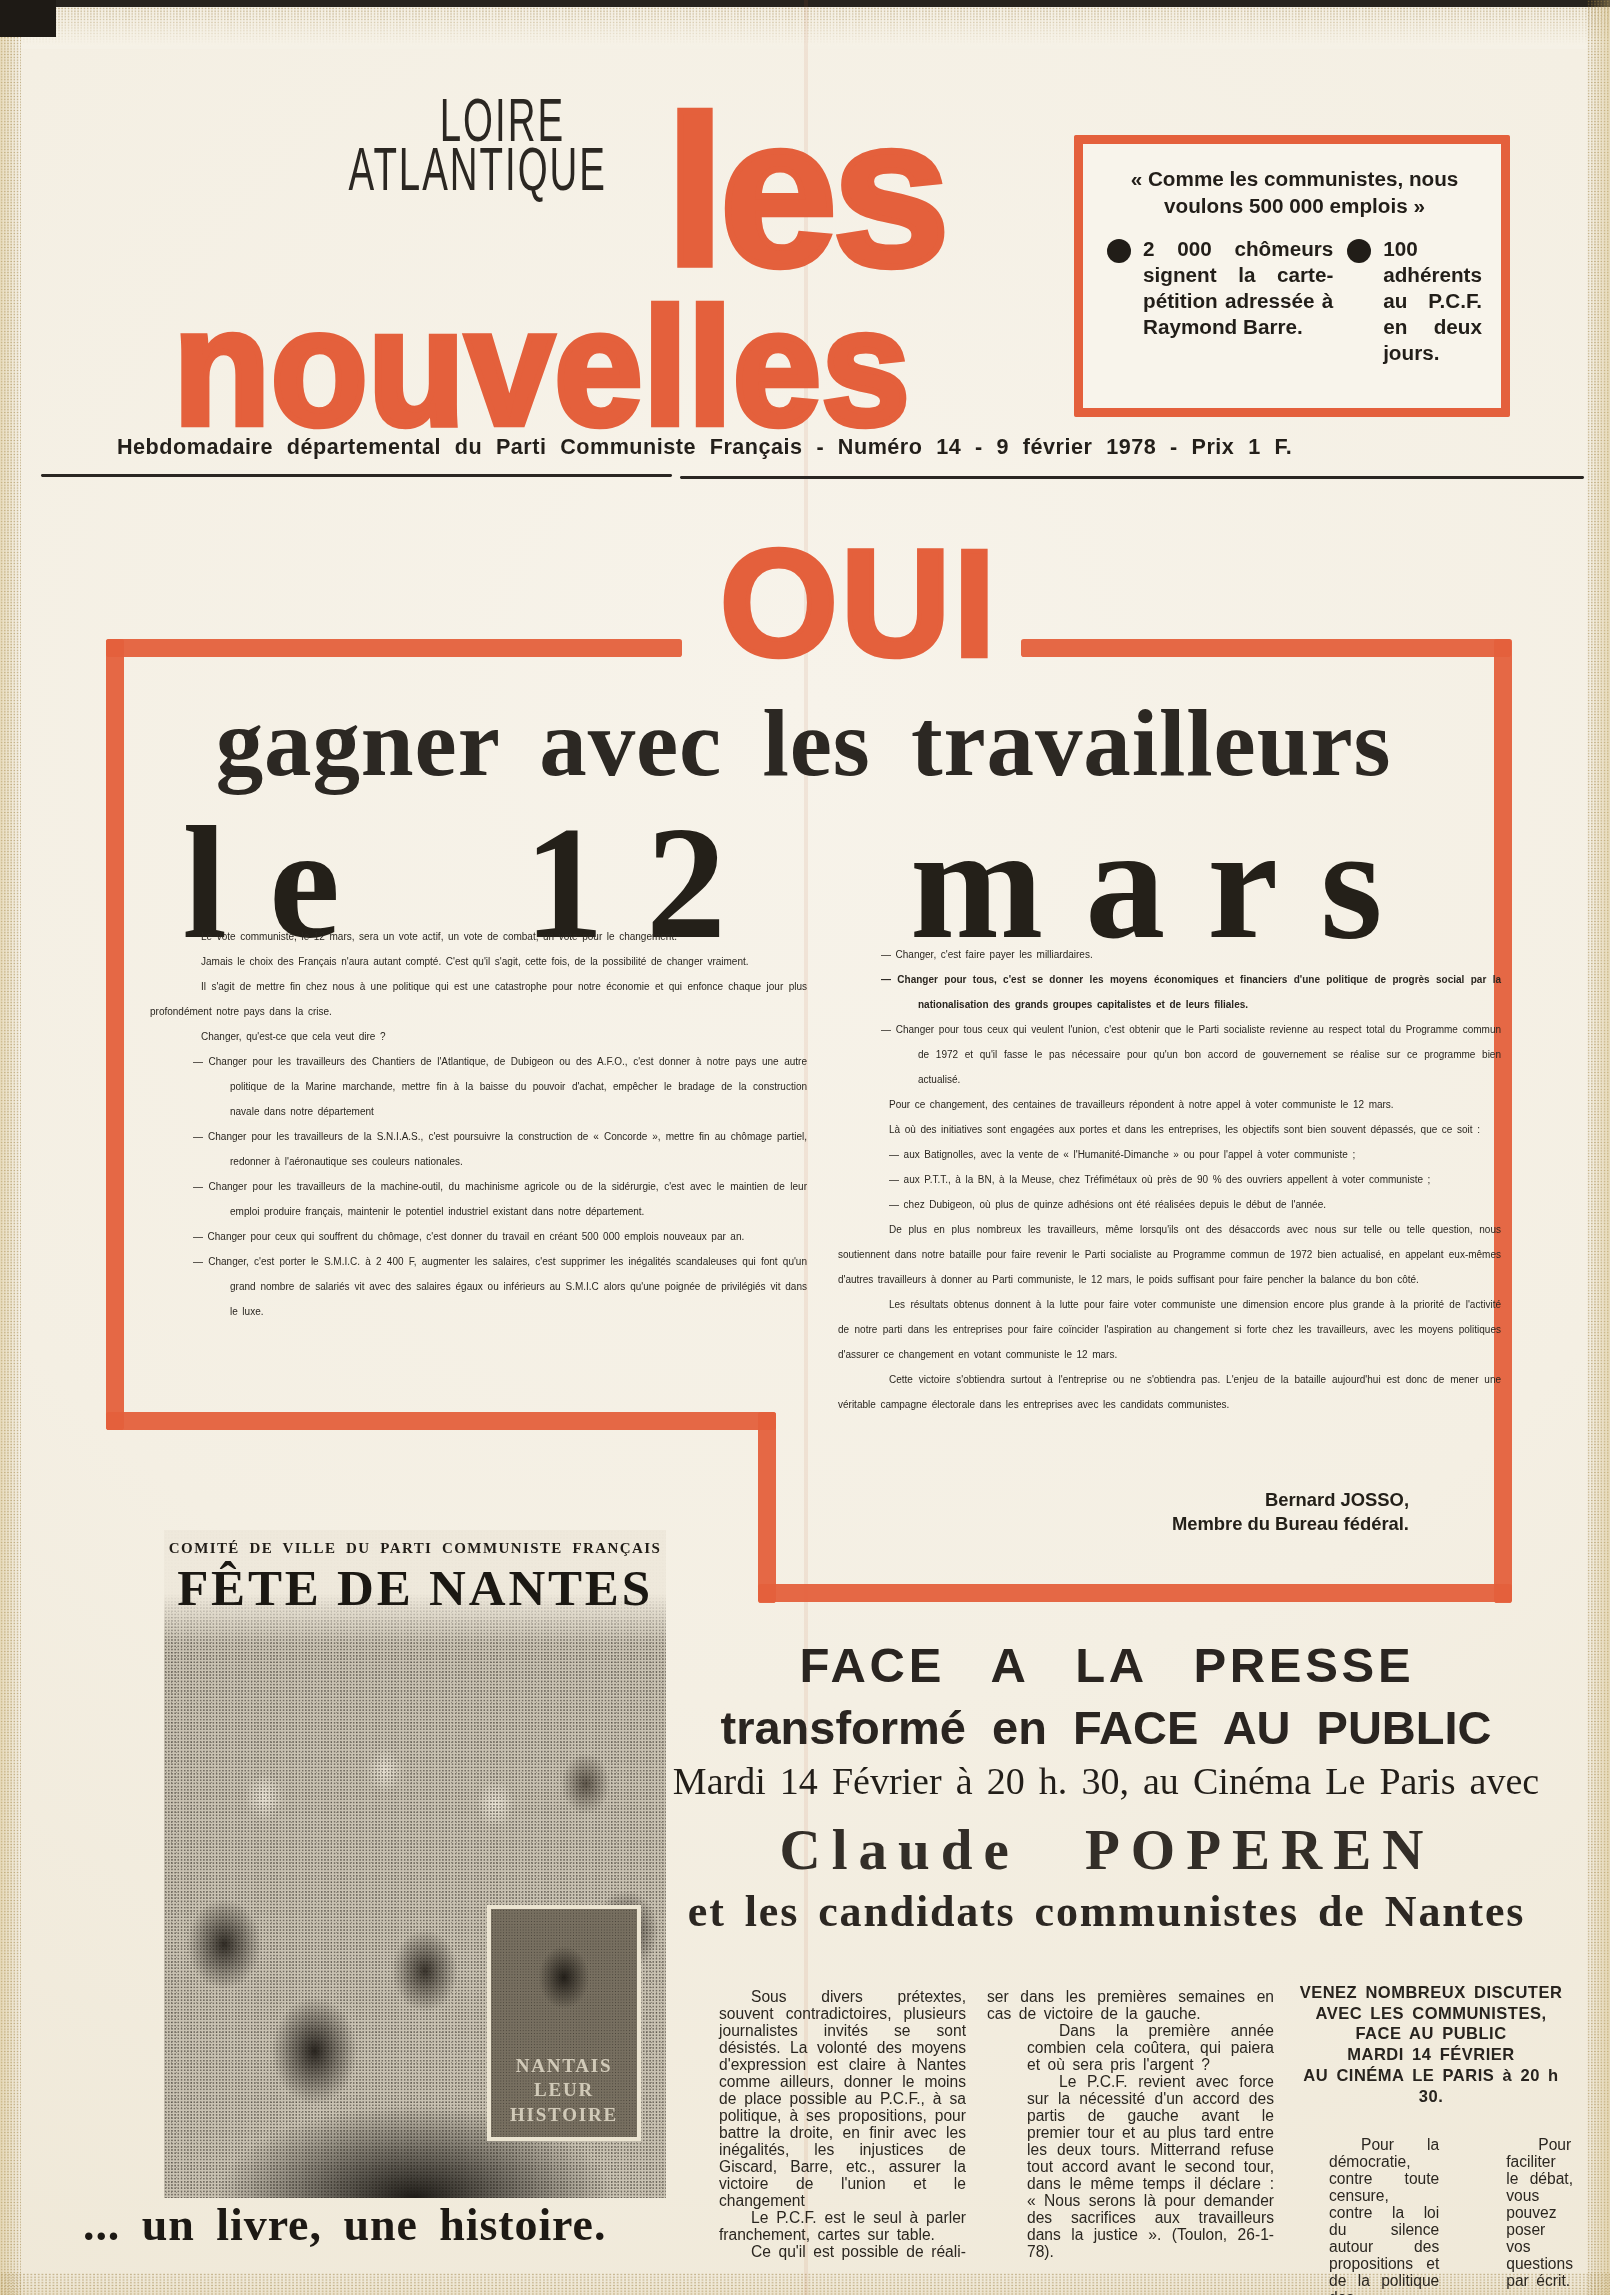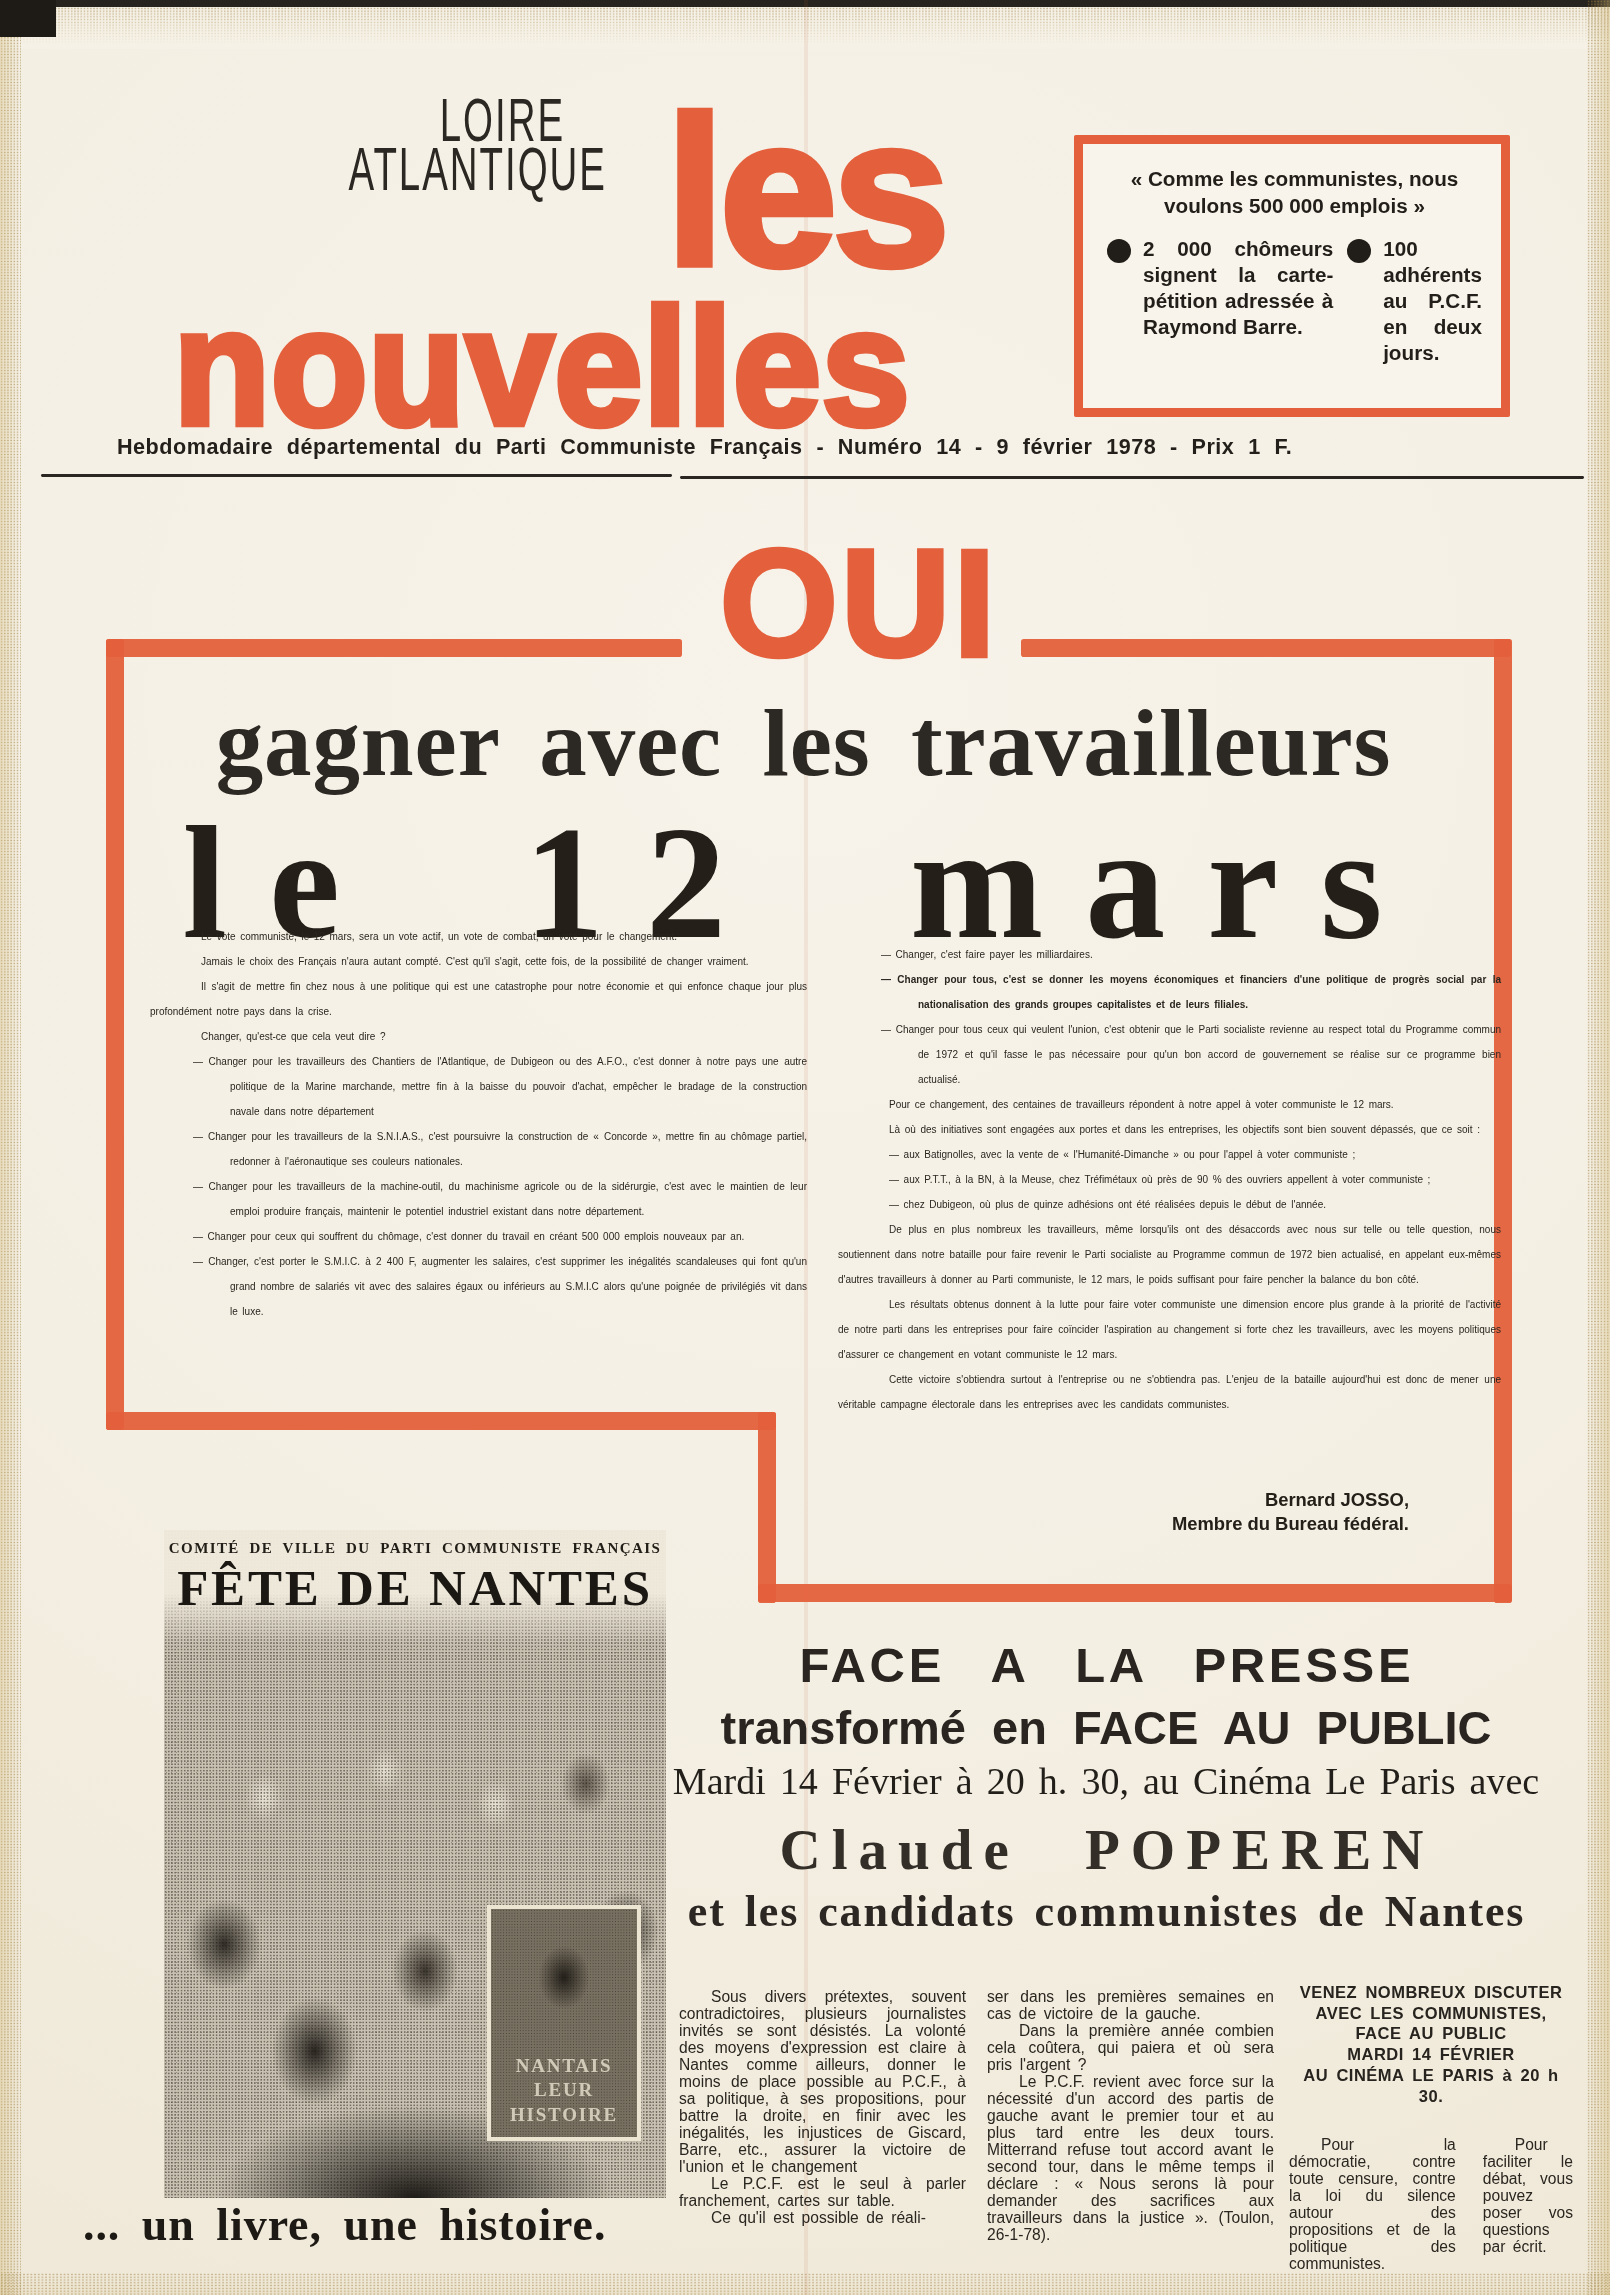--- a/index.html
+++ b/index.html
@@ -110,21 +110,21 @@
   .ev1{left:689px;top:1637px;width:836px;text-align:center;font-weight:bold;
     font-size:49px;letter-spacing:3.7px;word-spacing:30px;color:#2a2521;}
   .ev2{left:670px;top:1700px;width:872px;text-align:center;font-weight:bold;font-size:47px;word-spacing:13px;color:#2a2521;}
   .ev3{left:670px;top:1759px;width:872px;text-align:center;font-family:"Liberation Serif",serif;
     font-size:38px;color:#221e19;word-spacing:4.6px;}
   .ev4{left:689px;top:1817px;width:836px;text-align:center;font-family:"Liberation Serif",serif;font-weight:bold;
     font-size:57px;letter-spacing:11px;word-spacing:40px;color:#332e28;}
   .ev5{left:661px;top:1886px;width:891px;text-align:center;font-family:"Liberation Serif",serif;font-weight:bold;
     font-size:44px;letter-spacing:1.8px;word-spacing:6.4px;color:#2c2722;}
   .bcol{font-size:15.6px;line-height:17px;color:#2a2620;word-spacing:3.2px;}
-  .bcol .para.p{text-indent:32px;}
+  .bcol .para.p{text-indent:32px;margin-left:40px;}
   .bcol1{left:679px;top:1988px;width:287px;}
   .bcol2{left:987px;top:1988px;width:287px;}
   .bcol3{left:1289px;top:1982px;width:284px;}
   .banner{display:flex;flex-direction:column;}
   .banner .line{font-weight:bold;text-align:center;font-size:16.5px;line-height:20.7px;letter-spacing:0.5px;color:#27231e;margin:0;}
   .bcol3-paras{margin-top:30px;display:flex;flex-direction:row;gap:27px;}
 </style>
 </head>
 <body>
 

